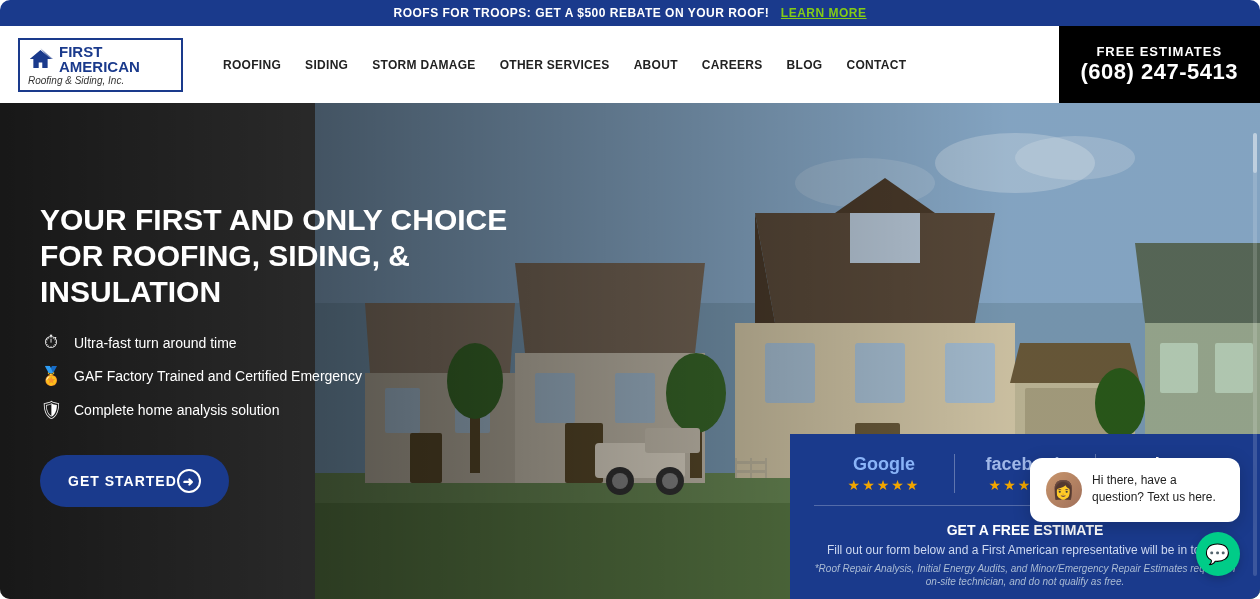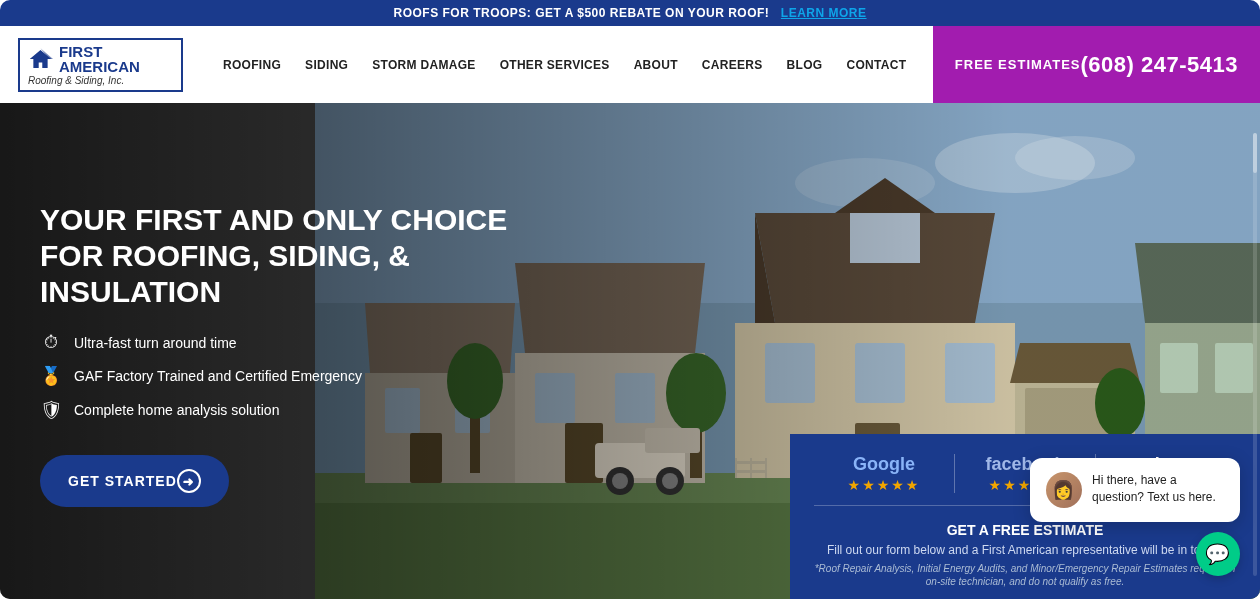--- a/index.html
+++ b/index.html
@@ -16,21 +16,21 @@
     #announcement-bar {
       background: #1a3a8c;
       color: #fff;
       text-align: center;
       font-size: 12px;
       font-weight: 600;
       padding: 6px 0;
       letter-spacing: 0.5px;
     }
     #announcement-bar a {
-      color: #0ea5e9;
+      color: #84cc16;
       text-decoration: underline;
       font-weight: 700;
     }
 
     
     #header {
       background: #fff;
       display: flex;
       align-items: center;
       height: 77px;
@@ -86,26 +86,27 @@
       color: #222;
       text-transform: uppercase;
       padding: 0 12px;
       cursor: pointer;
       white-space: nowrap;
       letter-spacing: 0.3px;
     }
 
     
     #cta-phone {
-      background: #a21caf;
+      background: #000000;
       color: #fff;
       text-align: center;
       padding: 0 22px;
       height: 100%;
       display: flex;
+      flex-direction: column;
       justify-content: center;
       align-items: center;
       min-width: 185px;
       flex-shrink: 0;
     }
     #cta-free {
       font-size: 13px;
       font-weight: 700;
       text-transform: uppercase;
       letter-spacing: 1px;

